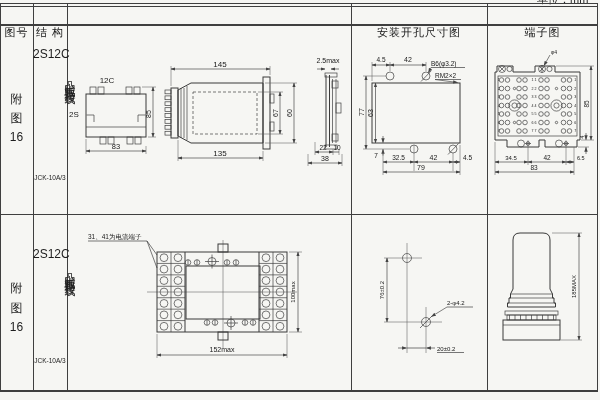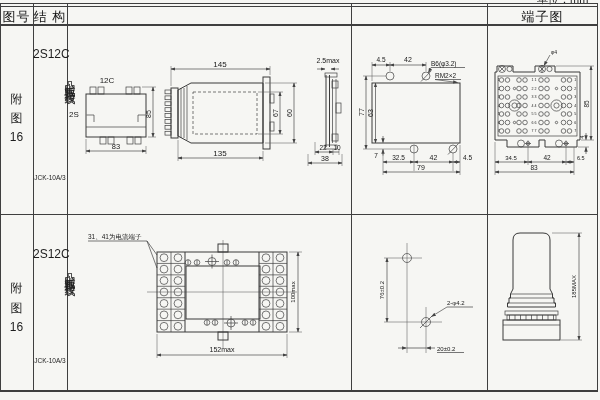--- a/index.html
+++ b/index.html
@@ -2,21 +2,21 @@
 <html><head>
 <meta charset="utf-8">
 <style>
 *{margin:0;padding:0;box-sizing:border-box}
 body{background:#e9e9e9}
 .page{position:relative;width:600px;height:400px;background:#f6f6f3;overflow:hidden;
   font-family:"Liberation Sans","DejaVu Sans",sans-serif;color:#1e1e1e}
 .hl,.vl{position:absolute;background:#3f3f3f}
 .hl{height:1px}
 .vl{width:1px}
-.hdr{position:absolute;top:9px;height:16px;line-height:16px;text-align:center;font-size:13px;color:#141414;letter-spacing:1px}
+.hdr{position:absolute;top:24px;height:16px;line-height:16px;text-align:center;font-size:11px;color:#141414;letter-spacing:1px}
 .figstack{position:absolute;text-align:center;font-size:12px;line-height:19px}
 .model{position:absolute;font-size:12px}
 .vtext{position:absolute;writing-mode:vertical-rl;text-orientation:upright;font-size:11px;letter-spacing:2px;left:0}
 .code{position:absolute;text-align:center;font-size:6.5px;color:#222}
 .unit{position:absolute;font-size:11px;color:#222}
 .cell-svg{position:absolute}
 svg text{font-family:"Liberation Sans","DejaVu Sans",sans-serif;fill:#191919}
 .ln{stroke:#3a3a3a;stroke-width:1;fill:none}
 .lt{stroke:#3f3f3f;stroke-width:.7;fill:none}
 .ext{stroke:#5b5b5b;stroke-width:.55;fill:none}
@@ -45,20 +45,21 @@
   <div class="hl" style="left:0;top:390px;width:598px;height:2px"></div>
   <div class="vl" style="left:0;top:3px;height:389px"></div>
   <div class="vl" style="left:33px;top:3px;height:389px"></div>
   <div class="vl" style="left:67px;top:3px;height:389px"></div>
   <div class="vl" style="left:351px;top:3px;height:389px"></div>
   <div class="vl" style="left:487px;top:3px;height:389px"></div>
   <div class="vl" style="left:597px;top:3px;height:389px"></div>
 
   <div class="hdr" style="left:0;width:33px">图号</div>
   <div class="hdr" style="left:33px;width:34px">结 构</div>
+  <div class="hdr" style="left:351px;width:136px">安装开孔尺寸图</div>
   <div class="hdr" style="left:487px;width:111px">端子图</div>
 
   <div class="figstack" style="left:0;top:90px;width:33px">
     <div>附</div>
     <div>图</div>
     <div>16</div>
   </div>
   <div class="model" style="left:33px;top:47px;width:34px">2S12C</div>
   <div class="vtext" style="left:33px;width:34px;top:72px;height:92px;text-align:left;margin-left:10px">凸出式板后接线</div>
   <div class="code" style="left:33px;top:174px;width:34px">JCK-10A/3</div>

